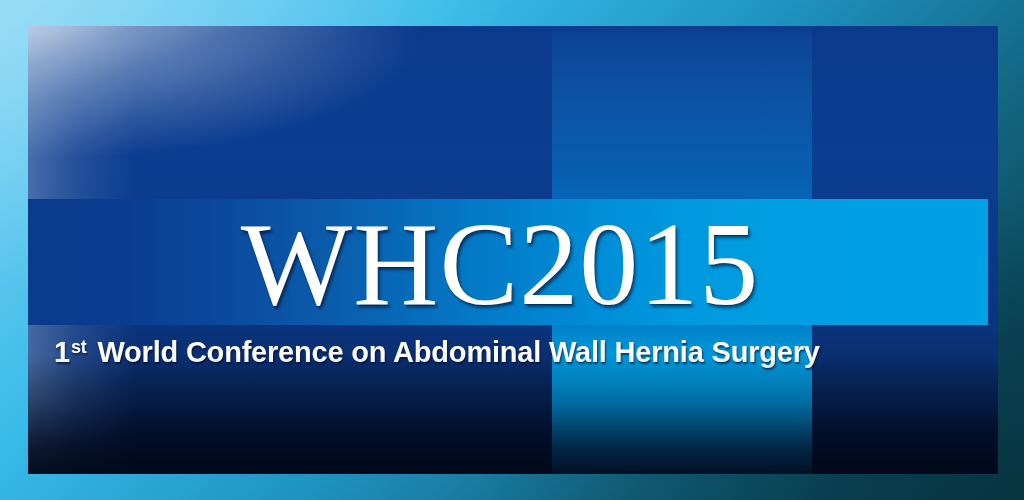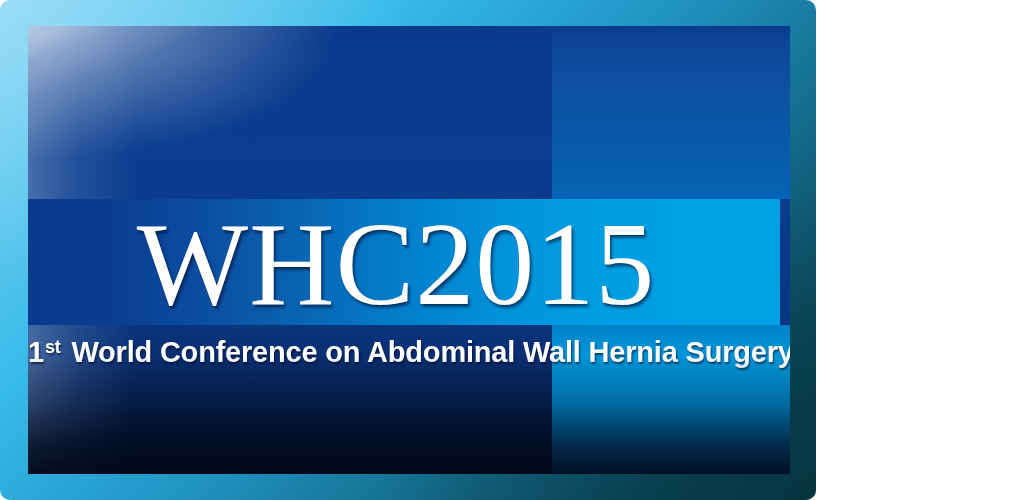--- a/index.html
+++ b/index.html
@@ -2,35 +2,34 @@
 <html><head>
 <meta charset="utf-8">
 <style>
   html, body {
     margin: 0;
     padding: 0;
     background: #ffffff;
   }
   #banner {
     position: relative;
-    width: 816px;
+    width: 1024px;
     height: 500px;
     overflow: hidden;
     font-family: "Liberation Sans", sans-serif;
     
     background:
       linear-gradient(135deg,
         #8ed8f3 0%,
         #62c8ef 14%,
         #37bbe9 30%,
         #1f93c2 52%,
         #12637f 74%,
         #0b4a5c 88%,
         #0a4351 100%);
-    border-radius: 10px;
   }
 
   
   .frame-glow {
     position: absolute;
     inset: 0;
     background:
       radial-gradient(120% 140% at 0% 0%, rgba(160,225,250,0.55) 0%, rgba(160,225,250,0.0) 42%),
       radial-gradient(120% 140% at 100% 100%, rgba(4,40,52,0.55) 0%, rgba(4,40,52,0.0) 45%);
     pointer-events: none;
@@ -155,30 +154,31 @@
     text-shadow: 2px 3px 3px rgba(0,10,40,0.55), 0 1px 0 rgba(0,0,0,0.25);
     white-space: nowrap;
     padding-right: 26px;
   }
 
   .subtitle {
     position: absolute;
     left: 0;
     right: 0;
     top: 304px;
-    text-align: right;
+    text-align: left;
     font-family: "Liberation Sans", sans-serif;
     font-weight: bold;
     font-size: 29px;
     line-height: 34px;
     letter-spacing: -0.2px;
     color: #ffffff;
     text-shadow: 1px 2px 2px rgba(0,8,35,0.60);
     white-space: nowrap;
     padding-right: 22px;
+    padding-left: 26px;
   }
   .subtitle .ord {
     font-size: 18px;
     vertical-align: 9px;
     margin: 0 3px 0 1px;
   }
 
   
   .plate-bottomfade {
     position: absolute;

